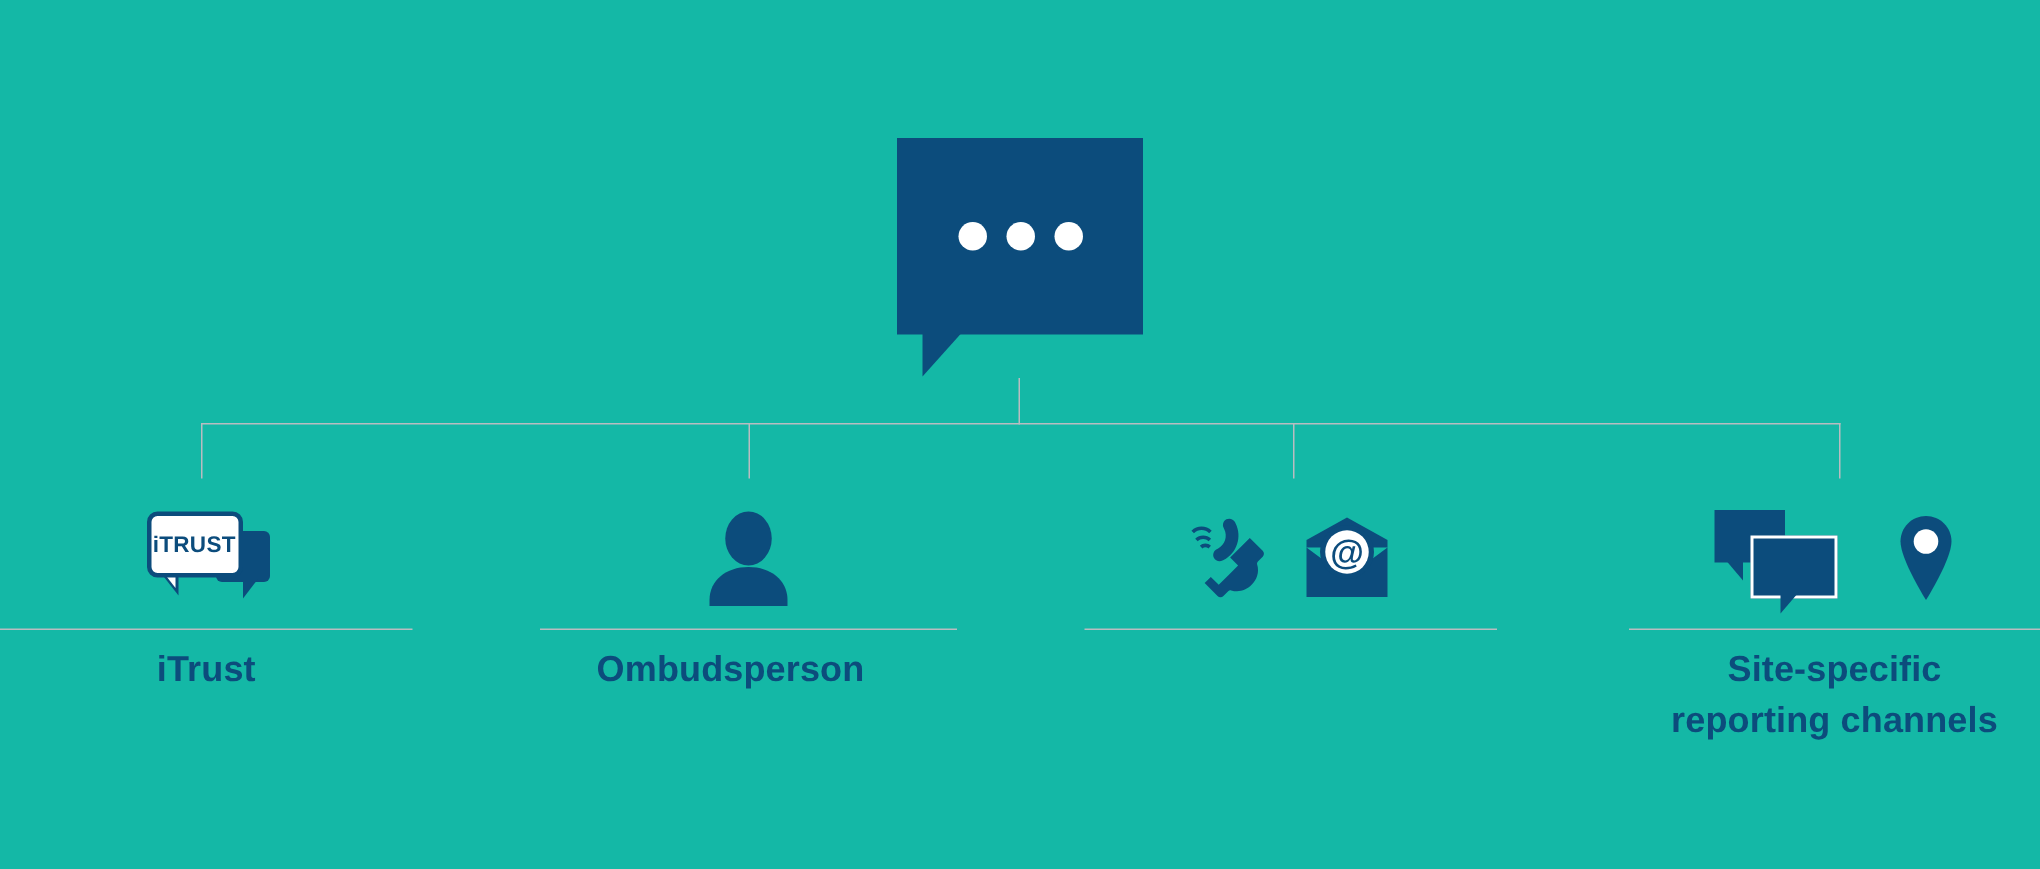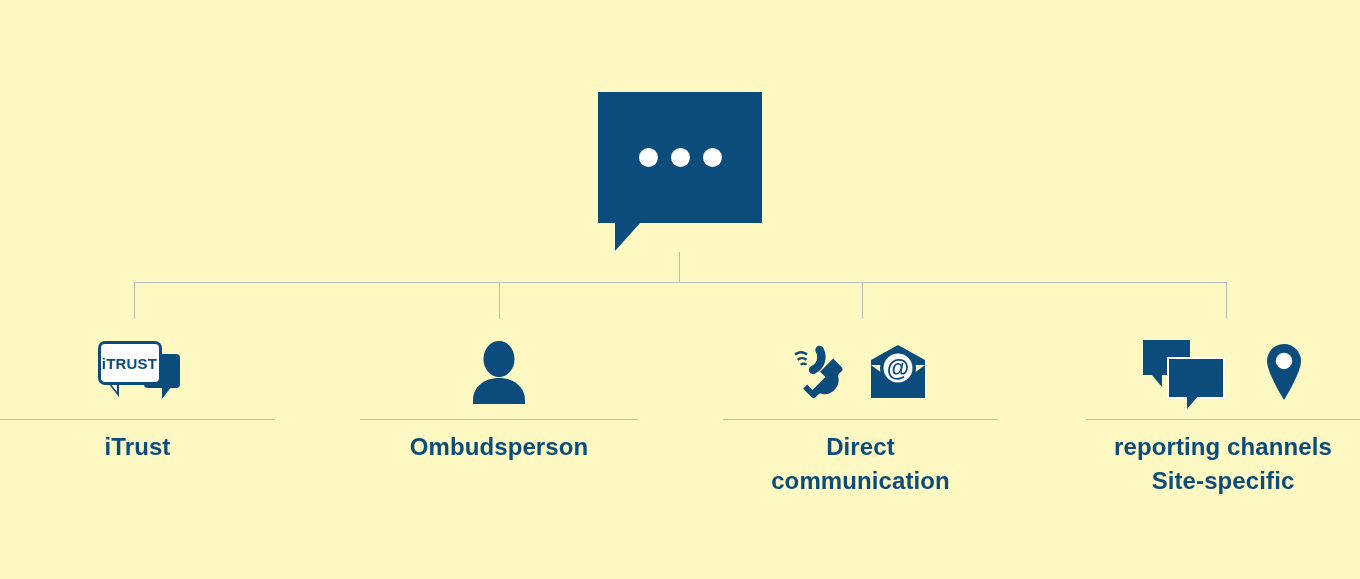--- a/index.html
+++ b/index.html
@@ -7,21 +7,21 @@
     padding: 0;
     background: #ffffff;
   }
   body {
     font-family: "Liberation Sans", sans-serif;
   }
   #canvas {
     position: relative;
     width: 1360px;
     height: 579px;
-    background: #fef9c3;
+    background: #14b8a6;
     overflow: hidden;
   }
 
   
   .top-node {
     position: absolute;
     left: 598px;
     top: 92px;
     width: 164px;
     height: 160px;
@@ -255,21 +255,21 @@
 
   <div class="branch" style="left:360px; width:278px;">
     <div class="branch-icons">
       <svg width="62" height="64" viewBox="0 0 62 64">
         <ellipse cx="31" cy="19" rx="15.5" ry="18" fill="#0C4C7C"></ellipse>
         <path d="M31 38 C16 38 5 47 5 60 L5 64 L57 64 L57 60 C57 47 46 38 31 38 Z" fill="#0C4C7C"></path>
       </svg>
     </div>
   </div>
   <div class="branch-rule" style="left:360px; width:278px;"></div>
-  <div class="branch-label" style="left:360px; width:278px;">
+  <div class="branch-label" style="left:348px; width:278px;">
     <div>Ombudsperson</div>
   </div>
 
   <div class="branch" style="left:723px; width:275px;">
     <div class="branch-icons" style="gap:18px;">
       <svg width="56" height="60" viewBox="0 0 56 60">
         <g fill="#0C4C7C">
           <path d="M38.5 6 c-1.6 1.6 -1.6 4.3 0 6 l0.6 0.6 c3.8 3.8 3.8 10 0 13.8 l-0.6 0.6 c-1.6 1.6 -1.6 4.3 0 6 c1.6 1.6 4.3 1.6 6 0 l0.6 -0.6 c7.1 -7.1 7.1 -18.7 0 -25.8 l-0.6 -0.6 c-1.6 -1.6 -4.3 -1.6 -6 0 z" transform="translate(-18,-2) rotate(18 40 19)"></path>
           <path d="M14 17 c-1.6 1.6 -1.6 4.2 0 5.8 c1.6 1.6 4.2 1.6 5.8 0 c1.9 -1.9 1.9 -5 0 -6.9 c-1.6 -1.6 -4.2 -1.5 -5.8 1.1 z" opacity="0"></path>
           <path d="M8.5 14.5 c-1.4 1.4 -1.4 3.7 0 5.1 c1.4 1.4 3.7 1.4 5.1 0 c0.8 -0.8 0.8 -2.2 0 -3 c-0.8 -0.8 -2.2 -0.8 -3 0 z" opacity="0"></path>
@@ -285,38 +285,34 @@
           <path d="M4 16 L31 1 L58 16 L58 21 L4 21 Z"></path>
           <path d="M4 21 L4 54 L58 54 L58 21 L31 41 Z"></path>
           <circle cx="31" cy="24" r="18" fill="#0C4C7C"></circle>
           <circle cx="31" cy="24" r="14.5" fill="#ffffff"></circle>
           <text x="31" y="32" text-anchor="middle" font-family="'Liberation Sans', sans-serif" font-size="23" font-weight="bold" fill="#0C4C7C">@</text>
         </g>
       </svg>
     </div>
   </div>
   <div class="branch-rule" style="left:723px; width:275px;"></div>
-  <div class="branch-label" style="left:723px; width:275px;">
-    <div>Direct</div>
-    <div>communication</div>
-  </div>
 
   <div class="branch" style="left:1086px; width:274px;">
     <div class="branch-icons" style="gap:14px;">
       <div class="sitespec-icon">
         <div class="bub-a"></div>
         <div class="bub-a-tail"></div>
         <div class="bub-b"></div>
         <div class="bub-b-tail"></div>
       </div>
       <svg width="38" height="60" viewBox="0 0 38 60">
         <path d="M19 2 C9.6 2 2 9.6 2 19 C2 31 19 58 19 58 C19 58 36 31 36 19 C36 9.6 28.4 2 19 2 Z" fill="#0C4C7C"></path>
         <circle cx="19" cy="19" r="8.2" fill="#ffffff"></circle>
       </svg>
     </div>
   </div>
   <div class="branch-rule" style="left:1086px; width:274px;"></div>
   <div class="branch-label" style="left:1086px; width:274px;">
+    <div>Site-specific</div>
     <div>reporting channels</div>
-    <div>Site-specific</div>
   </div>
 
 </div>
 
 </body></html>

